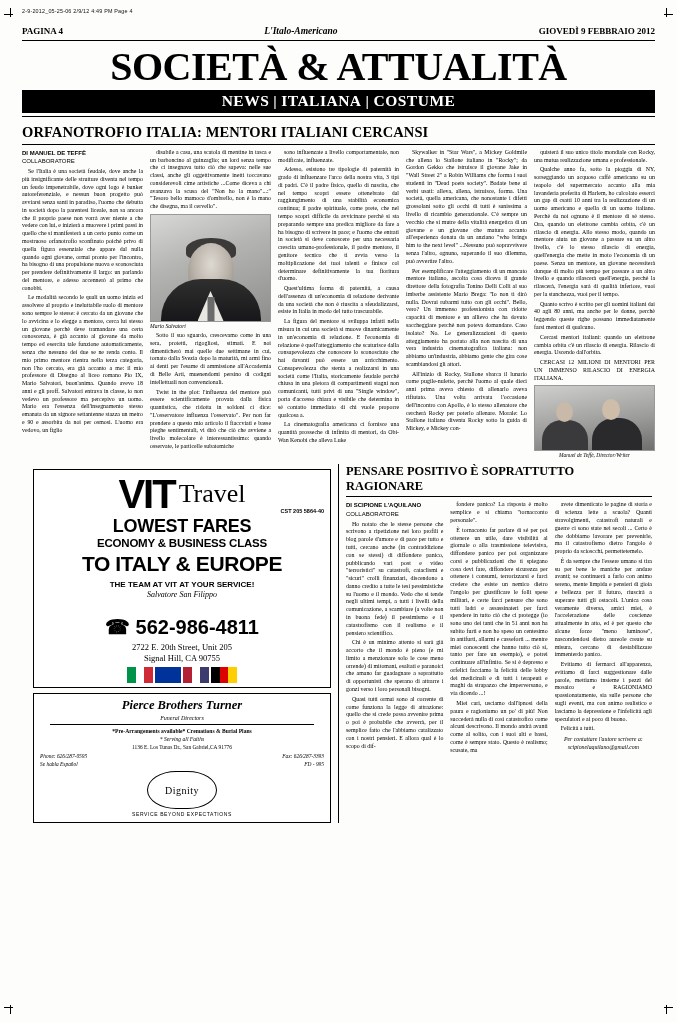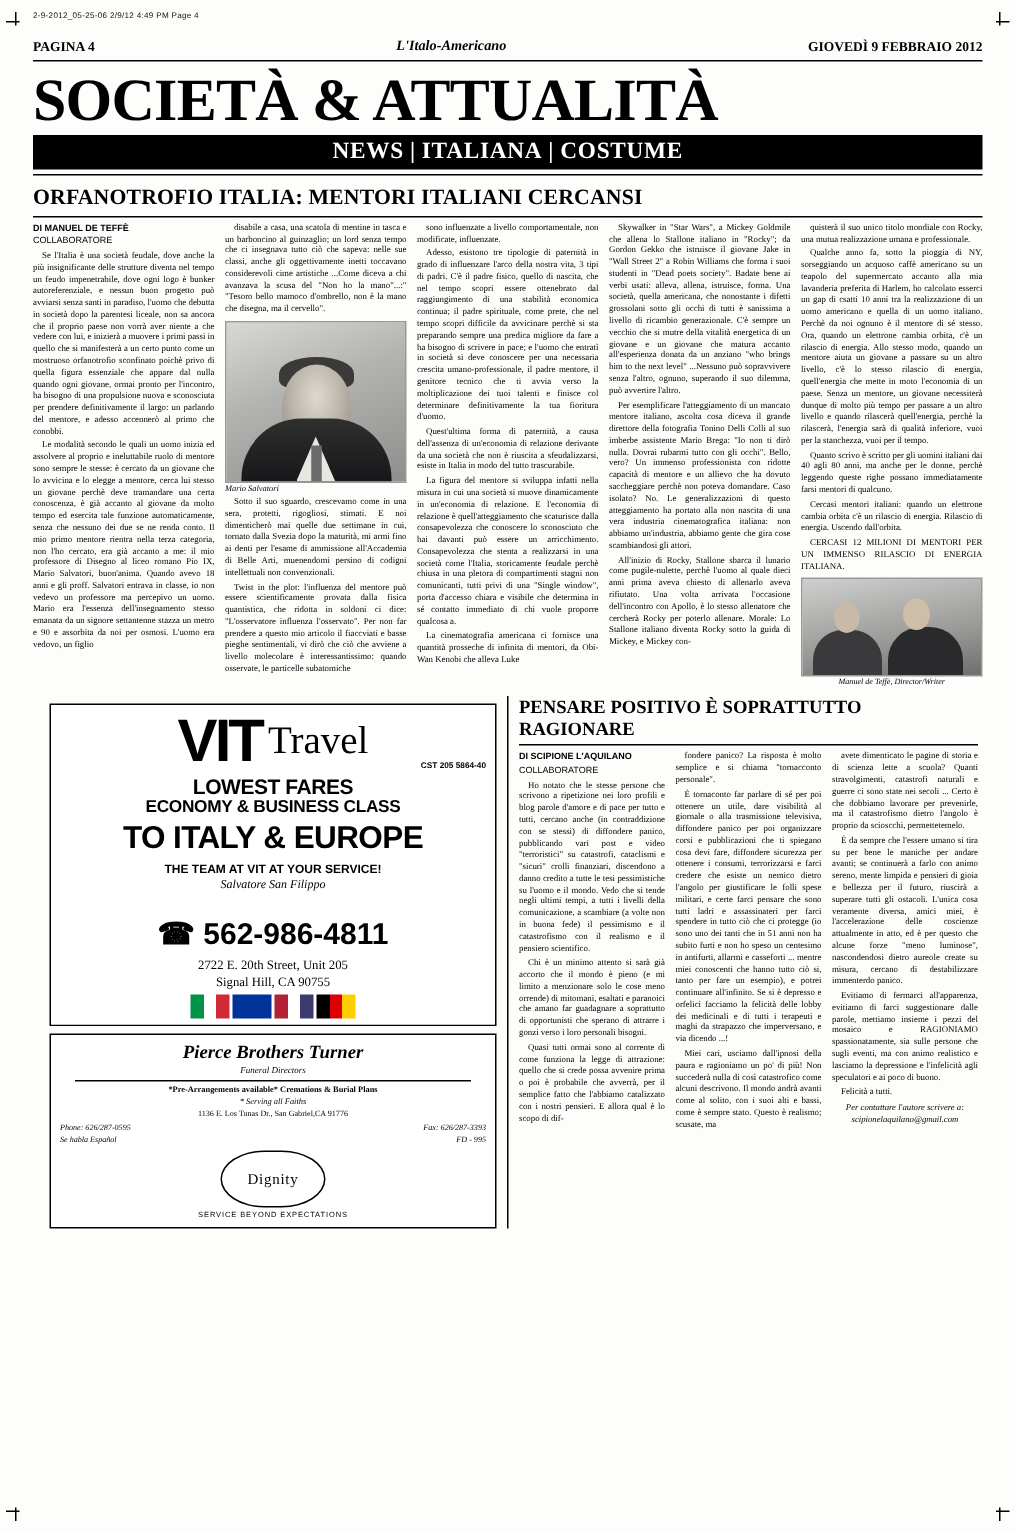--- a/index.html
+++ b/index.html
@@ -41,21 +41,21 @@
     padding-bottom: 2px;
   }
   .masthead-row .center {
     font-style: italic;
     font-size: 9.5px;
     font-weight: bold;
   }
   .rule-top { border-top: 1.6px solid #000; margin-top: 2px; }
 
   .bigtitle {
-    text-align: left;
+    text-align: center;
     font-family: "Liberation Serif", serif;
     font-weight: bold;
     font-size: 40px;
     letter-spacing: -0.5px;
     line-height: 1.02;
     margin: 6px 0 2px 0;
   }
   .subbar {
     background: #000;
     color: #fff;
@@ -190,21 +190,21 @@
   .vit-cst {
     font-family: "Liberation Sans", sans-serif;
     font-size: 5.5px;
     font-weight: bold;
     text-align: right;
     margin-top: -4px;
   }
   .vit-lowest {
     font-family: "Liberation Sans", sans-serif;
     font-weight: bold;
-    font-size: 14px;
+    font-size: 18px;
     letter-spacing: -.3px;
     margin-top: 2px;
   }
   .vit-biz {
     font-family: "Liberation Sans", sans-serif;
     font-weight: bold;
     font-size: 11.5px;
     letter-spacing: -.2px;
   }
   .vit-italy {

